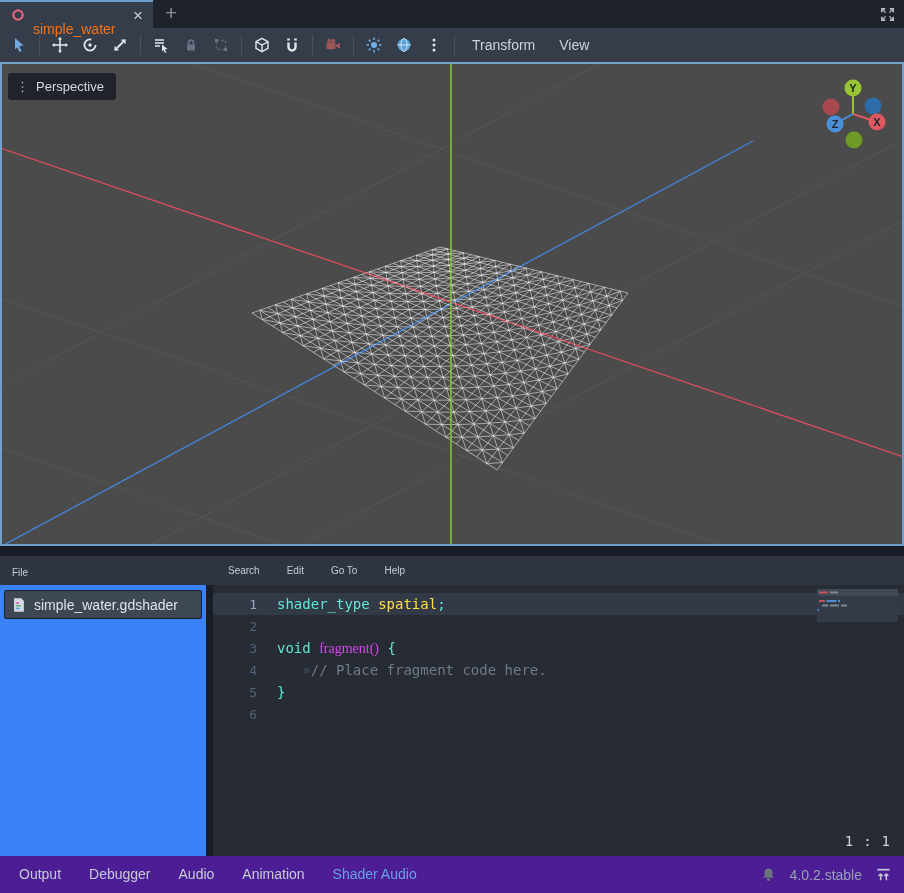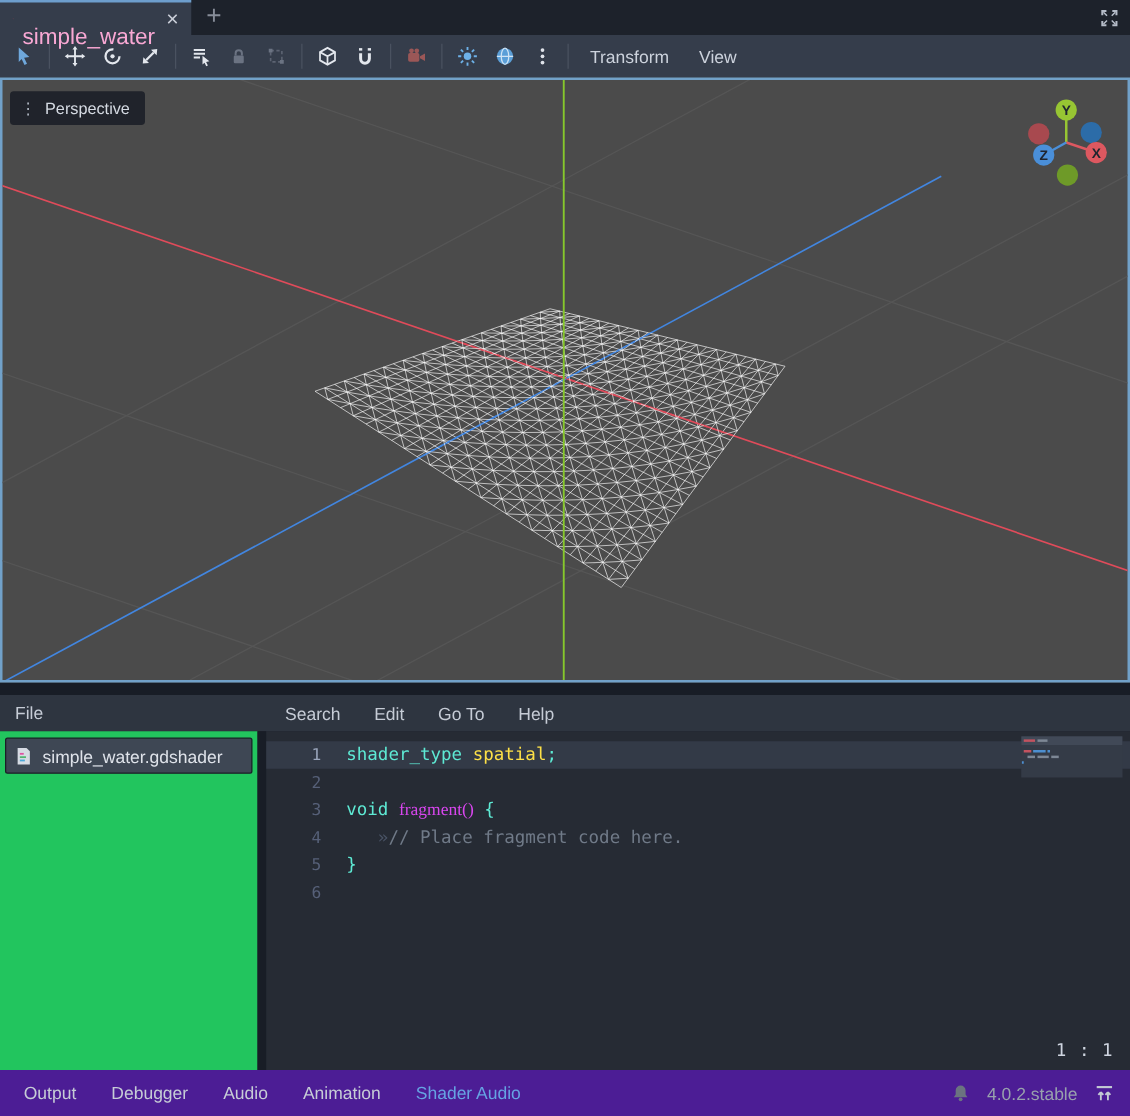--- a/index.html
+++ b/index.html
@@ -4,21 +4,21 @@
 <style>
   * { margin:0; padding:0; box-sizing:border-box; }
   html,body { width:904px; height:893px; overflow:hidden; background:#1d222b;
     font-family:"Liberation Sans", sans-serif; }
   .window { width:904px; height:893px; display:flex; flex-direction:column; }
 
   
   .tabbar { height:28px; background:#1d222b; display:flex; align-items:stretch; position:relative; }
   .scene-tab { width:153px; background:#353d4b; border-top:2px solid #6d9ecd;
     display:flex; align-items:center; padding:0 8px 0 10px; gap:7px; cursor:default; }
-  .scene-tab .title { color:#f9a8d4; font-size:18px; flex:1; white-space:nowrap;margin-top:28px; }
+  .scene-tab .title { color:#f97316; font-size:14px; flex:1; white-space:nowrap;margin-top:28px; }
   .tab-close { color:#c9ced8; font-size:17px; line-height:1; padding:0 2px; }
   .new-tab { color:#878d99; font-size:21px; line-height:26px; padding:0 12px; }
   .tab-spacer { flex:1; }
   .fullscreen-btn { display:flex; align-items:center; padding:0 8px; }
 
   
   .toolbar { height:34px; background:#353d4b; display:flex; align-items:center; padding:16px 4px; }
   .tool-btn { width:30px; height:28px; display:flex; align-items:center; justify-content:center; border-radius:3px; }
   .tb-sep { width:1px; height:20px; background:#4a5260; margin:0 5px; }
   .tb-menu { color:#ccd2dc; font-size:14px; padding:0 12px; height:28px; line-height:28px; border-radius:3px; }
@@ -29,25 +29,25 @@
     border-radius:3px; display:flex; align-items:center; padding:0 12px 0 8px; gap:7px; }
   .persp-btn .dots { color:#aeb5c0; font-size:13px; letter-spacing:0; }
   .persp-btn .lbl { color:#d5dae2; font-size:13px; }
 
   
   .hgap { height:10px; background:#181d26; }
 
   
   .menu-strip { height:29px; background:#2e3540; display:flex; align-items:center; }
   .menu-strip .left { width:206px; padding-left:12px; }
-  .menu-item { color:#c6ccd6; font-size:14px; margin-right:27px; white-space:nowrap; }
+  .menu-item { color:#c6ccd6; font-size:10px; margin-right:27px; white-space:nowrap; }
 
   
   .bottom { height:271px; display:flex; }
-  .file-panel { width:206px; background:#22c55e; padding:5px 4px; }
+  .file-panel { width:206px; background:#3b82f6; padding:5px 4px; }
   .file-item { height:29px; background:#3e4754; border:1px solid #1a1e26; border-radius:2px;
     display:flex; align-items:center; gap:7px; padding:0 6px; }
   .file-item .fname { color:#dfe3ea; font-size:14px; white-space:nowrap; }
   .vsplit { width:7px; background:#181d26; }
 
   .editor { flex:1; background:#262b34; position:relative; font-family:"DejaVu Sans Mono", monospace; }
   .code-row { height:22px; display:flex; align-items:center; font-size:14px; }
   .code-row.current { background:#333a47; }
   .code-rows { padding-top:8px; }
   .gutter-num { width:44px; text-align:right; color:#566078; font-size:13px; flex:none; }

